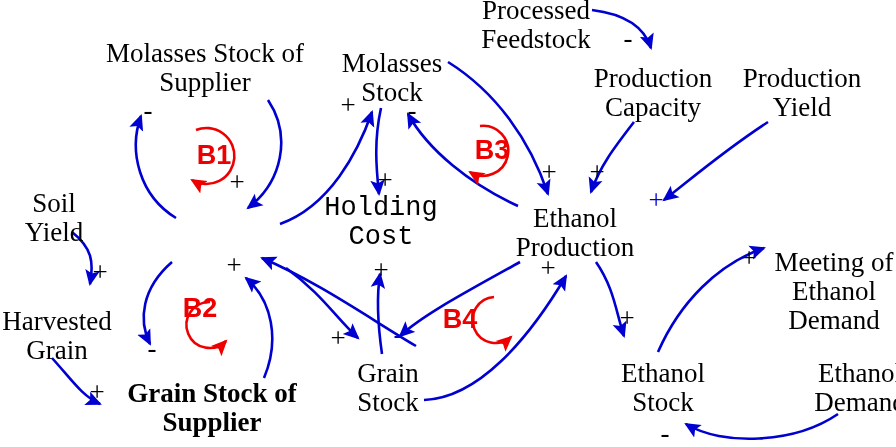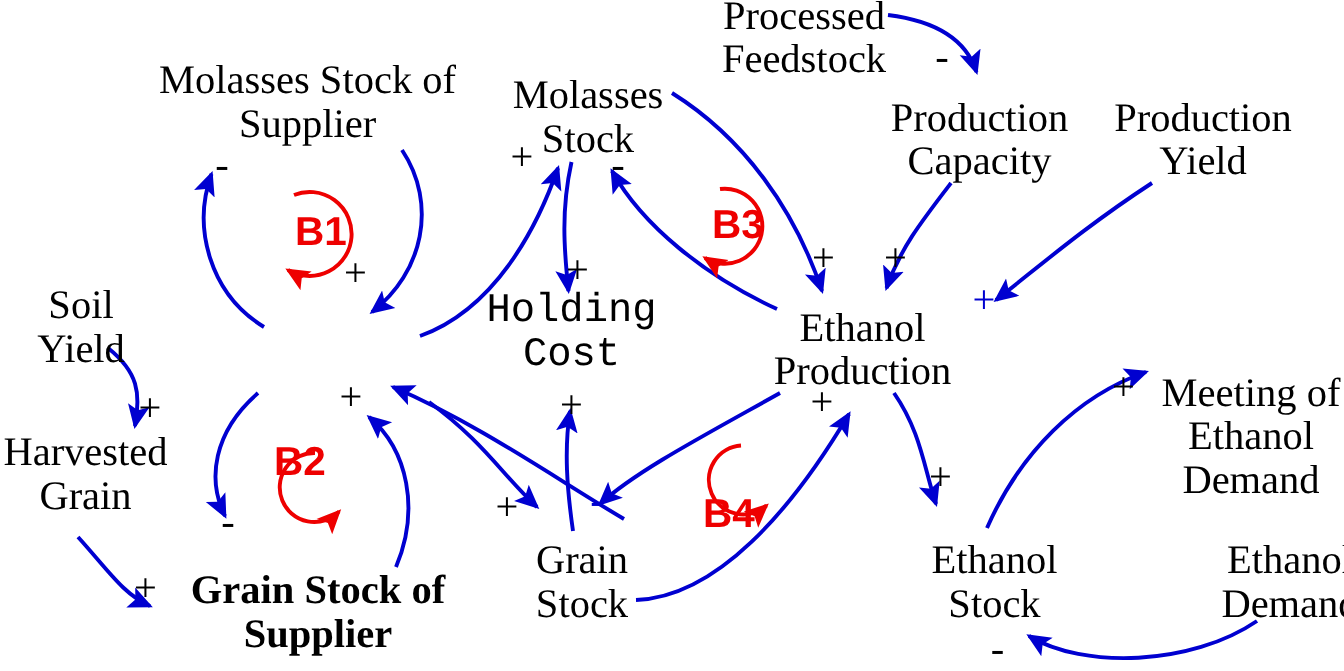--- a/index.html
+++ b/index.html
@@ -131,35 +131,35 @@
 Yield</div>
   <div class="node" style="left:54px; top:218px; transform:translate(-50%,-50%);">Soil
 Yield</div>
   <div class="node" style="left:381px; top:223px; transform:translate(-50%,-50%);font-family:Liberation Mono, monospace;">Holding
 Cost</div>
   <div class="node" style="left:575px; top:233px; transform:translate(-50%,-50%);">Ethanol
 Production</div>
   <div class="node" style="left:834px; top:275px; transform:translate(-50%,-50%);margin-top:16px;">Meeting of
 Ethanol
 Demand</div>
-  <div class="node" style="left:57px; top:316px; transform:translate(-50%,-50%);">Harvested
+  <div class="node" style="left:57px; top:336px; transform:translate(-50%,-50%);">Harvested
 Grain</div>
   <div class="node" style="left:212px; top:408px; transform:translate(-50%,-50%);font-weight:bold;">Grain Stock of
 Supplier</div>
   <div class="node" style="left:388px; top:388px; transform:translate(-50%,-50%);">Grain
 Stock</div>
   <div class="node" style="left:663px; top:388px; transform:translate(-50%,-50%);">Ethanol
 Stock</div>
   <div class="node" style="left:860px; top:388px; transform:translate(-50%,-50%);">Ethanol
 Demand</div>
 
   <div class="loop-label" style="left:214px; top:155px; transform:translate(-50%,-50%);">B1</div>
   <div class="loop-label" style="left:200px; top:308px; transform:translate(-50%,-50%);">B2</div>
   <div class="loop-label" style="left:492px; top:150px; transform:translate(-50%,-50%);">B3</div>
-  <div class="loop-label" style="left:486px; top:319px; transform:translate(-50%,-50%);margin-top:24px;">B4</div>
+  <div class="loop-label" style="left:460px; top:319px; transform:translate(-50%,-50%);">B4</div>
 
   <div class="sign" style="left:148px; top:110px; transform:translate(-50%,-50%);">-</div>
   <div class="sign" style="left:237px; top:182px; transform:translate(-50%,-50%);">+</div>
   <div class="sign" style="left:348px; top:105px; transform:translate(-50%,-50%);">+</div>
   <div class="sign" style="left:412px; top:110px; transform:translate(-50%,-50%);">-</div>
   <div class="sign" style="left:385px; top:180px; transform:translate(-50%,-50%);">+</div>
   <div class="sign" style="left:628px; top:38px; transform:translate(-50%,-50%);">-</div>
   <div class="sign" style="left:549px; top:172px; transform:translate(-50%,-50%);">+</div>
   <div class="sign" style="left:597px; top:172px; transform:translate(-50%,-50%);">+</div>
   <div class="sign blue" style="left:656px; top:200px; transform:translate(-50%,-50%);">+</div>

